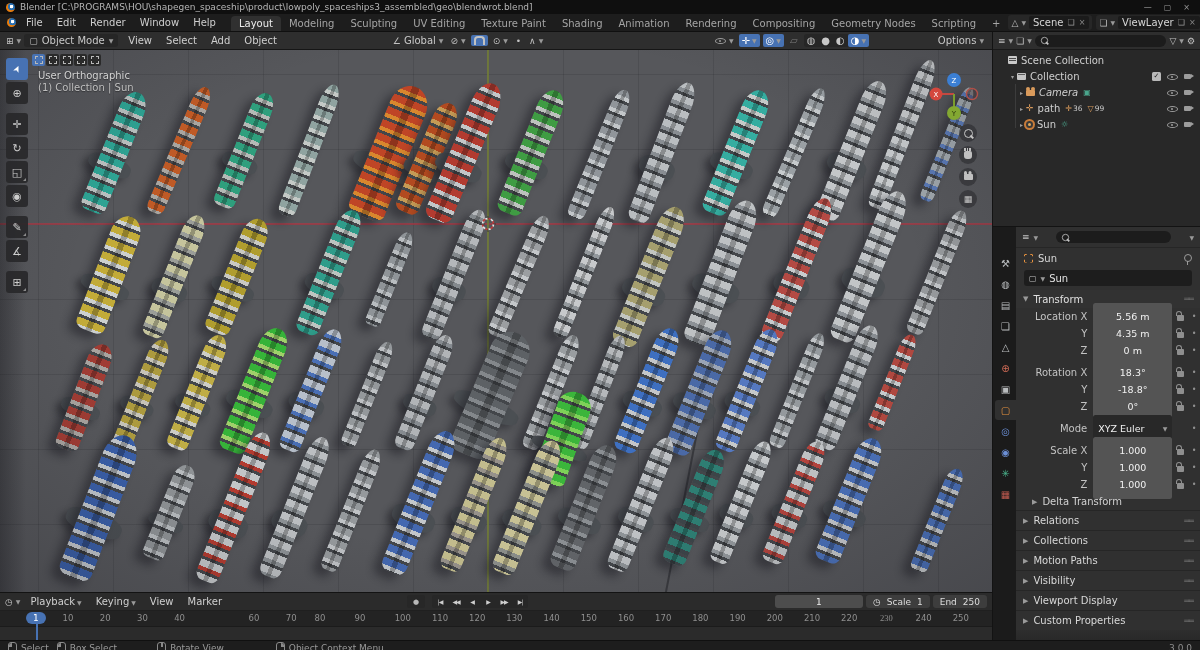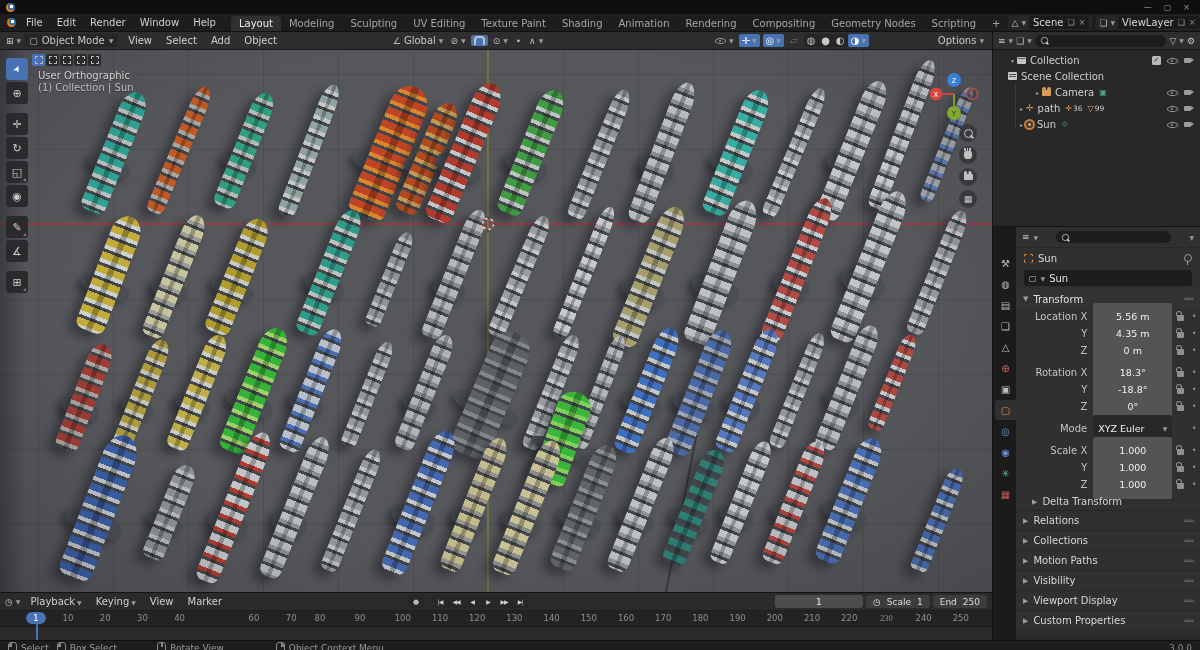--- a/index.html
+++ b/index.html
@@ -139,20 +139,21 @@
   .version{margin-left:auto;color:#8f8f8f;}
   .magnet{width:7px;height:7px;border:2px solid #c2c2c2;border-bottom:none;border-radius:4px 4px 0 0;display:inline-block;}
   .ol-extra{font-size:8px;margin-left:5px;display:flex;align-items:center;gap:1px;}
   .ol-count{color:#cacaca;font-size:7.5px;}
 </style>
 </head>
 <body>
 
 <div class="titlebar">
   <span class="blender-logo"></span>
+  <span>Blender [C:\PROGRAMS\HOU\shapegen_spaceship\product\lowpoly_spaceships3_assembled\geo\blendwrot.blend]</span>
   <span class="winbtns" id="winbtns">
       <span>—</span>
       <span>▢</span>
       <span>×</span>
     </span>
 </div>
 
 <div class="topbar">
   <span class="blender-logo" style="margin:0 3px"></span>
   <span id="menubar" style="display:flex">
@@ -501,37 +502,37 @@
           <span class="caret">▼</span>
         <span class="search-pill">
             <span class="mag" style="transform:scale(.8)"></span>
           </span>
         <span class="hdr-ico">▽</span>
           <span class="caret">▼</span>
         <span class="hdr-ico">⚙</span>
       </div>
       <div class="ol-body" id="olbody">
         <div class="tree-line"></div>
-      <div class="ol-row" style="padding-left: 15px;">
+      <div class="ol-row" style="padding-left: 6px;">
+            <span class="cr"></span>
+            <span class="ico-scube"></span>
+            <span class="lbl">Scene Collection</span>
+            <span class="ol-right"></span>
+          </div>
+          <div class="ol-row" style="padding-left: 15px;">
             <span class="cr">▾</span>
             <span class="ico-box"></span>
             <span class="lbl">Collection</span>
             <span class="ol-right">
               <span class="chk">✓</span>
               <span class="eye"></span>
               <span class="rcam"></span>
             </span>
           </div>
-          <div class="ol-row" style="padding-left: 6px;">
-            <span class="cr"></span>
-            <span class="ico-scube"></span>
-            <span class="lbl">Scene Collection</span>
-            <span class="ol-right"></span>
-          </div>
-          <div class="ol-row" style="padding-left: 40px;">
+          <div class="ol-row" style="padding-left: 24px; font-style: italic;">
             <span class="cr">▸</span>
             <span class="ico-movcam"></span>
             <span class="lbl">Camera</span>
             <span class="ol-extra">
               <span style="color: rgb(74, 165, 140);">▣</span>
             </span>
             <span class="ol-right">
               <span class="eye"></span>
               <span class="rcam"></span>
             </span>

